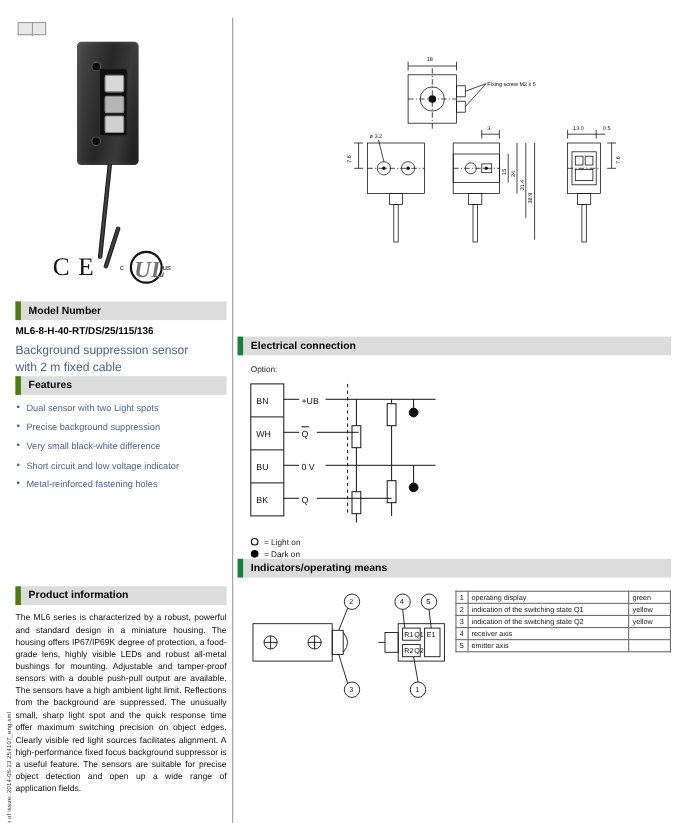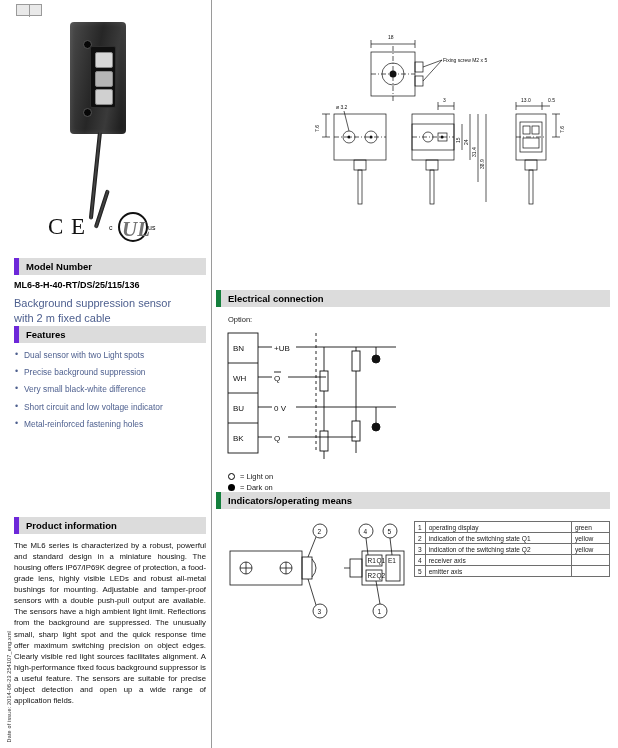--- a/index.html
+++ b/index.html
@@ -7,21 +7,21 @@
   body {
     width: 618px;
     height: 748px;
     background: #ffffff;
     font-family: "Liberation Sans", sans-serif;
     font-size: 8px;
     color: #1a1a1a;
     position: relative;
     overflow: hidden;
   }
-  .page { position: relative; width: 618px; height: 580px; }
+  .page { position: relative; width: 618px; height: 580px; margin-top: 16px; }
 
   
   .col-divider {
     position: absolute; left: 211px; top: 0; width: 1px; height: 748px;
     background: #9a9a9a;
   }
 
   
   .left-col { position: absolute; left: 0; top: 0; width: 211px; height: 748px; }
 
@@ -97,21 +97,21 @@
   }
   .ul-mark .ul-text {
     position: absolute; left: 14px; top: 5px; font-family: "Liberation Serif", serif;
     font-size: 21px; font-style: italic; font-weight: bold; color:#737373;
   }
   .ul-mark .c { position: absolute; left: 1px; top: 12px; font-size: 7px; color:#111; }
   .ul-mark .us { position: absolute; left: 40px; top: 12px; font-size: 7px; color:#111; }
 
   
   .sec-head {
-    background: #dcdcdc; border-left: 5px solid #6d28d9;
+    background: #dcdcdc; border-left: 5px solid #4d7c0f;
     font-weight: bold; font-size: 9.5px; color: #000;
     padding: 3px 0 3px 7px;
   }
   .sec-head.right { border-left: 5px solid #15803d; }
 
   .left-block { position: absolute; left: 14px; width: 192px; }
 
   .model-num { top: 258px; }
   .model-body { margin-top: 5px; }
   .model-title { font-weight: bold; font-size: 9px; color:#000; }

